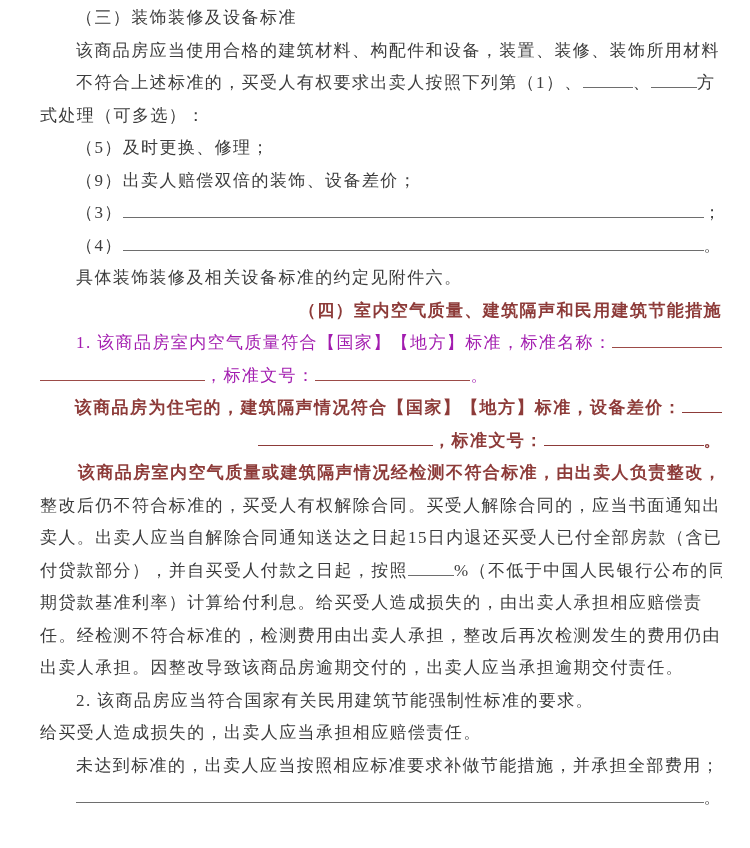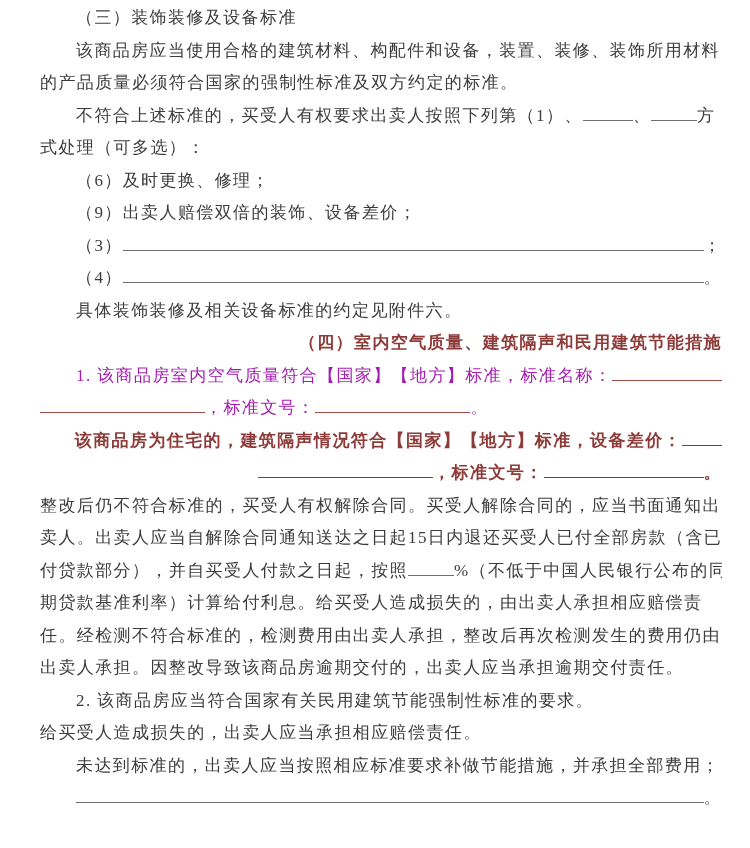--- a/index.html
+++ b/index.html
@@ -51,33 +51,33 @@
   .line.red .blank { border-bottom-color: #9c4b47; }
   .line.red-bold .blank { border-bottom-color: #8d3b39; }
 </style>
 </head>
 <body>
 
 <div class="page">
   <div class="doc-body" id="doc-body">
       <div class="line black indent"><span class="seg-text">（三）装饰装修及设备标准</span></div>
       <div class="line black indent"><span class="seg-text">该商品房应当使用合格的建筑材料、构配件和设备，装置、装修、装饰所用材料</span></div>
-      <div class="line black"><span class="seg-text">的产品质量必须符合国家的强制性标准及双方约定的标准。</span></div>
       <div class="line black indent"><span class="seg-text">不符合上述标准的，买受人有权要求出卖人按照下列第（1）、</span><span class="blank" style="width: 50px;"></span><span class="seg-text">、</span><span class="blank" style="width: 46px;"></span><span class="seg-text">方</span></div>
       <div class="line black"><span class="seg-text">式处理（可多选）：</span></div>
-      <div class="line black indent"><span class="seg-text">（6）及时更换、修理；</span></div>
+      <div class="line black indent"><span class="seg-text">（5）及时更换、修理；</span></div>
       <div class="line black indent"><span class="seg-text">（9）出卖人赔偿双倍的装饰、设备差价；</span></div>
       <div class="line black indent"><span class="seg-text">（3）</span><span class="blank fill"></span><span class="seg-text">；</span></div>
       <div class="line black indent"><span class="seg-text">（4）</span><span class="blank fill"></span><span class="seg-text">。</span></div>
       <div class="line black indent"><span class="seg-text">具体装饰装修及相关设备标准的约定见附件六。</span></div>
       <div class="line red-bold indent"><span class="seg-text">（四）室内空气质量、建筑隔声和民用建筑节能措施</span></div>
       <div class="line red indent"><span class="seg-text">1. 该商品房室内空气质量符合【国家】【地方】标准，标准名称：</span><span class="blank fill"></span></div>
       <div class="line red"><span class="blank" style="width: 165px;"></span><span class="seg-text">，标准文号：</span><span class="blank" style="width: 155px;"></span><span class="seg-text">。</span></div>
       <div class="line red-bold indent"><span class="seg-text">该商品房为住宅的，建筑隔声情况符合【国家】【地方】标准，设备差价：</span><span class="blank fill"></span></div>
       <div class="line red-bold"><span class="blank" style="width: 175px;"></span><span class="seg-text">，标准文号：</span><span class="blank" style="width: 160px;"></span><span class="seg-text">。</span></div>
+      <div class="line red-bold indent"><span class="seg-text">该商品房室内空气质量或建筑隔声情况经检测不符合标准，由出卖人负责整改，</span></div>
       <div class="line black"><span class="seg-text">整改后仍不符合标准的，买受人有权解除合同。买受人解除合同的，应当书面通知出</span></div>
       <div class="line black"><span class="seg-text">卖人。出卖人应当自解除合同通知送达之日起15日内退还买受人已付全部房款（含已</span></div>
       <div class="line black"><span class="seg-text">付贷款部分），并自买受人付款之日起，按照</span><span class="blank" style="width: 46px;"></span><span class="seg-text">%（不低于中国人民银行公布的同</span></div>
       <div class="line black"><span class="seg-text">期贷款基准利率）计算给付利息。给买受人造成损失的，由出卖人承担相应赔偿责</span></div>
       <div class="line black"><span class="seg-text">任。经检测不符合标准的，检测费用由出卖人承担，整改后再次检测发生的费用仍由</span></div>
       <div class="line black"><span class="seg-text">出卖人承担。因整改导致该商品房逾期交付的，出卖人应当承担逾期交付责任。</span></div>
       <div class="line black indent"><span class="seg-text">2. 该商品房应当符合国家有关民用建筑节能强制性标准的要求。</span></div>
       <div class="line black"><span class="seg-text">给买受人造成损失的，出卖人应当承担相应赔偿责任。</span></div>
       <div class="line black indent"><span class="seg-text">未达到标准的，出卖人应当按照相应标准要求补做节能措施，并承担全部费用；</span></div>
       <div class="line black indent"><span class="blank fill"></span><span class="seg-text">。</span></div>

